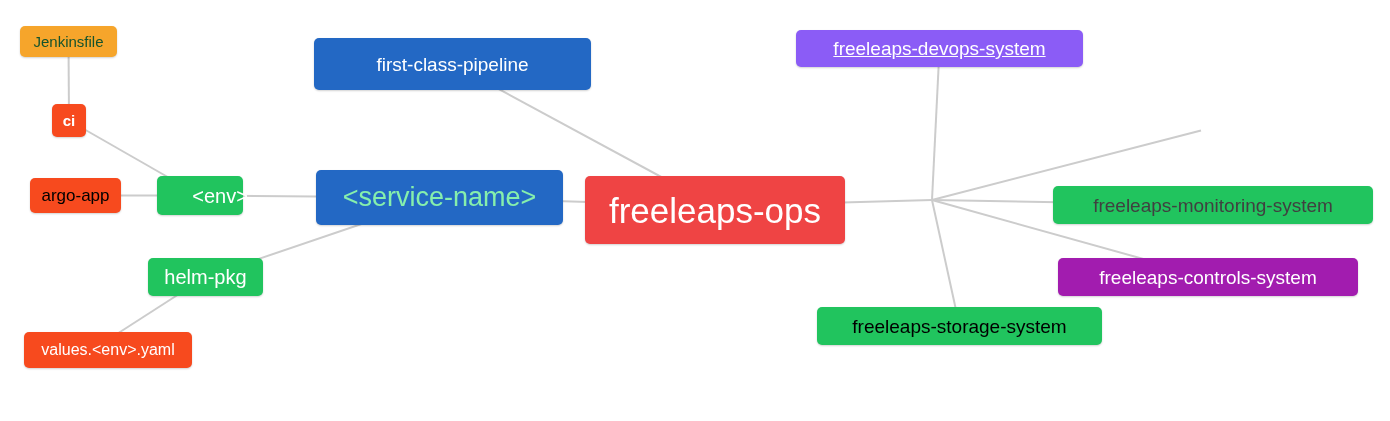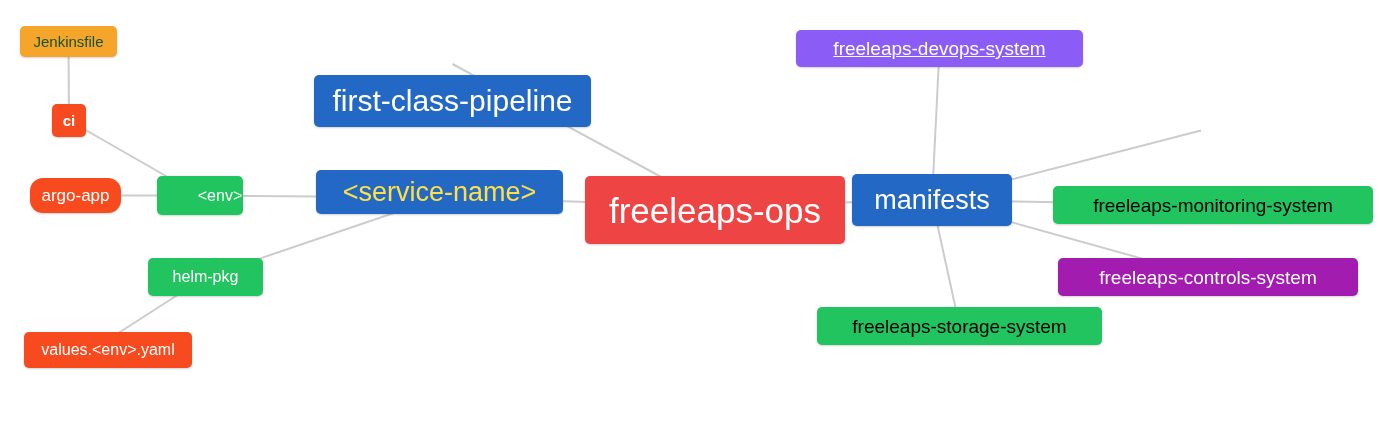--- a/index.html
+++ b/index.html
@@ -55,51 +55,48 @@
       <line x1="932" y1="200" x2="939.5" y2="48.5" stroke="#cccccc" stroke-width="2"></line>
       <line x1="932" y1="200" x2="1201" y2="130.5" stroke="#cccccc" stroke-width="2"></line>
       <line x1="932" y1="200" x2="1213" y2="205" stroke="#cccccc" stroke-width="2"></line>
       <line x1="932" y1="200" x2="1208" y2="277" stroke="#cccccc" stroke-width="2"></line>
       <line x1="932" y1="200" x2="959.5" y2="326" stroke="#cccccc" stroke-width="2"></line>
     </svg>
 
 <div class="node" style="left: 585px; top: 176px; width: 260px; height: 68px; font-size: 35px; background: #ef4444; color: rgb(255, 255, 255);">
       <span>freeleaps-ops</span>
     </div>
-    <div class="node" style="left: 314px; top: 38px; width: 277px; height: 52px; font-size: 30px; background: rgb(35, 104, 196); color: rgb(255, 255, 255); margin-top: 37px;">
+    <div class="node" style="left: 314px; top: 38px; width: 277px; height: 52px; font-size: 19px; background: rgb(35, 104, 196); color: rgb(255, 255, 255);">
       <span>first-class-pipeline</span>
     </div>
-    <div class="node" style="left: 316px; top: 170px; width: 247px; height: 44px; font-size: 27px; background: rgb(35, 104, 196); color: #fde047;">
+    <div class="node" style="left: 316px; top: 170px; width: 247px; height: 55px; font-size: 27px; background: rgb(35, 104, 196); color: #86efac;">
       <span>&lt;service-name&gt;</span>
     </div>
-    <div class="node" style="left: 852px; top: 174px; width: 160px; height: 52px; font-size: 27px; background: rgb(35, 104, 196); color: rgb(255, 255, 255);">
-      <span>manifests</span>
-    </div>
-    <div class="node" style="left: 157px; top: 176px; width: 86px; height: 39px; font-size: 16px; background: rgb(33, 196, 94); color: rgb(255, 255, 255); padding-left: 40px;">
+    <div class="node" style="left: 157px; top: 176px; width: 86px; height: 39px; font-size: 20px; background: rgb(33, 196, 94); color: rgb(255, 255, 255); padding-left: 40px;">
       <span>&lt;env&gt;</span>
     </div>
-    <div class="node" style="left: 148px; top: 258px; width: 115px; height: 38px; font-size: 16px; background: rgb(33, 196, 94); color: rgb(255, 255, 255);">
+    <div class="node" style="left: 148px; top: 258px; width: 115px; height: 38px; font-size: 20px; background: rgb(33, 196, 94); color: rgb(255, 255, 255);">
       <span>helm-pkg</span>
     </div>
     <div class="node bold" style="left: 52px; top: 104px; width: 34px; height: 33px; font-size: 15px; background: rgb(247, 74, 30); color: rgb(255, 255, 255);">
       <span>ci</span>
     </div>
-    <div class="node" style="left: 30px; top: 178px; width: 91px; height: 35px; font-size: 17px; background: rgb(247, 74, 30); color: #ffffff; border-radius: 13px;">
+    <div class="node" style="left: 30px; top: 178px; width: 91px; height: 35px; font-size: 17px; background: rgb(247, 74, 30); color: #000000;">
       <span>argo-app</span>
     </div>
     <div class="node" style="left: 20px; top: 26px; width: 97px; height: 31px; font-size: 15px; background: rgb(246, 165, 43); color: #14532d;">
       <span>Jenkinsfile</span>
     </div>
     <div class="node" style="left: 8px; top: 332px; width: 168px; height: 36px; font-size: 16px; background: rgb(247, 74, 30); color: rgb(255, 255, 255); margin-left: 16px;">
       <span>values.&lt;env&gt;.yaml</span>
     </div>
     <div class="node" style="left: 796px; top: 30px; width: 287px; height: 37px; font-size: 19px; background: #8b5cf6; color: rgb(255, 255, 255); text-decoration: underline;">
       <span>freeleaps-devops-system</span>
     </div>
-    <div class="node" style="left: 1053px; top: 186px; width: 320px; height: 38px; font-size: 19px; background: rgb(33, 196, 94); color: #000000;">
+    <div class="node" style="left: 1053px; top: 186px; width: 320px; height: 38px; font-size: 19px; background: rgb(33, 196, 94); color: #404040;">
       <span>freeleaps-monitoring-system</span>
     </div>
     <div class="node" style="left: 1058px; top: 258px; width: 300px; height: 38px; font-size: 19px; background: #a21caf; color: rgb(255, 255, 255);">
       <span>freeleaps-controls-system</span>
     </div>
     <div class="node" style="left: 817px; top: 307px; width: 285px; height: 38px; font-size: 19px; background: rgb(33, 196, 94); color: #000000;">
       <span>freeleaps-storage-system</span>
     </div>
   </div>
 

